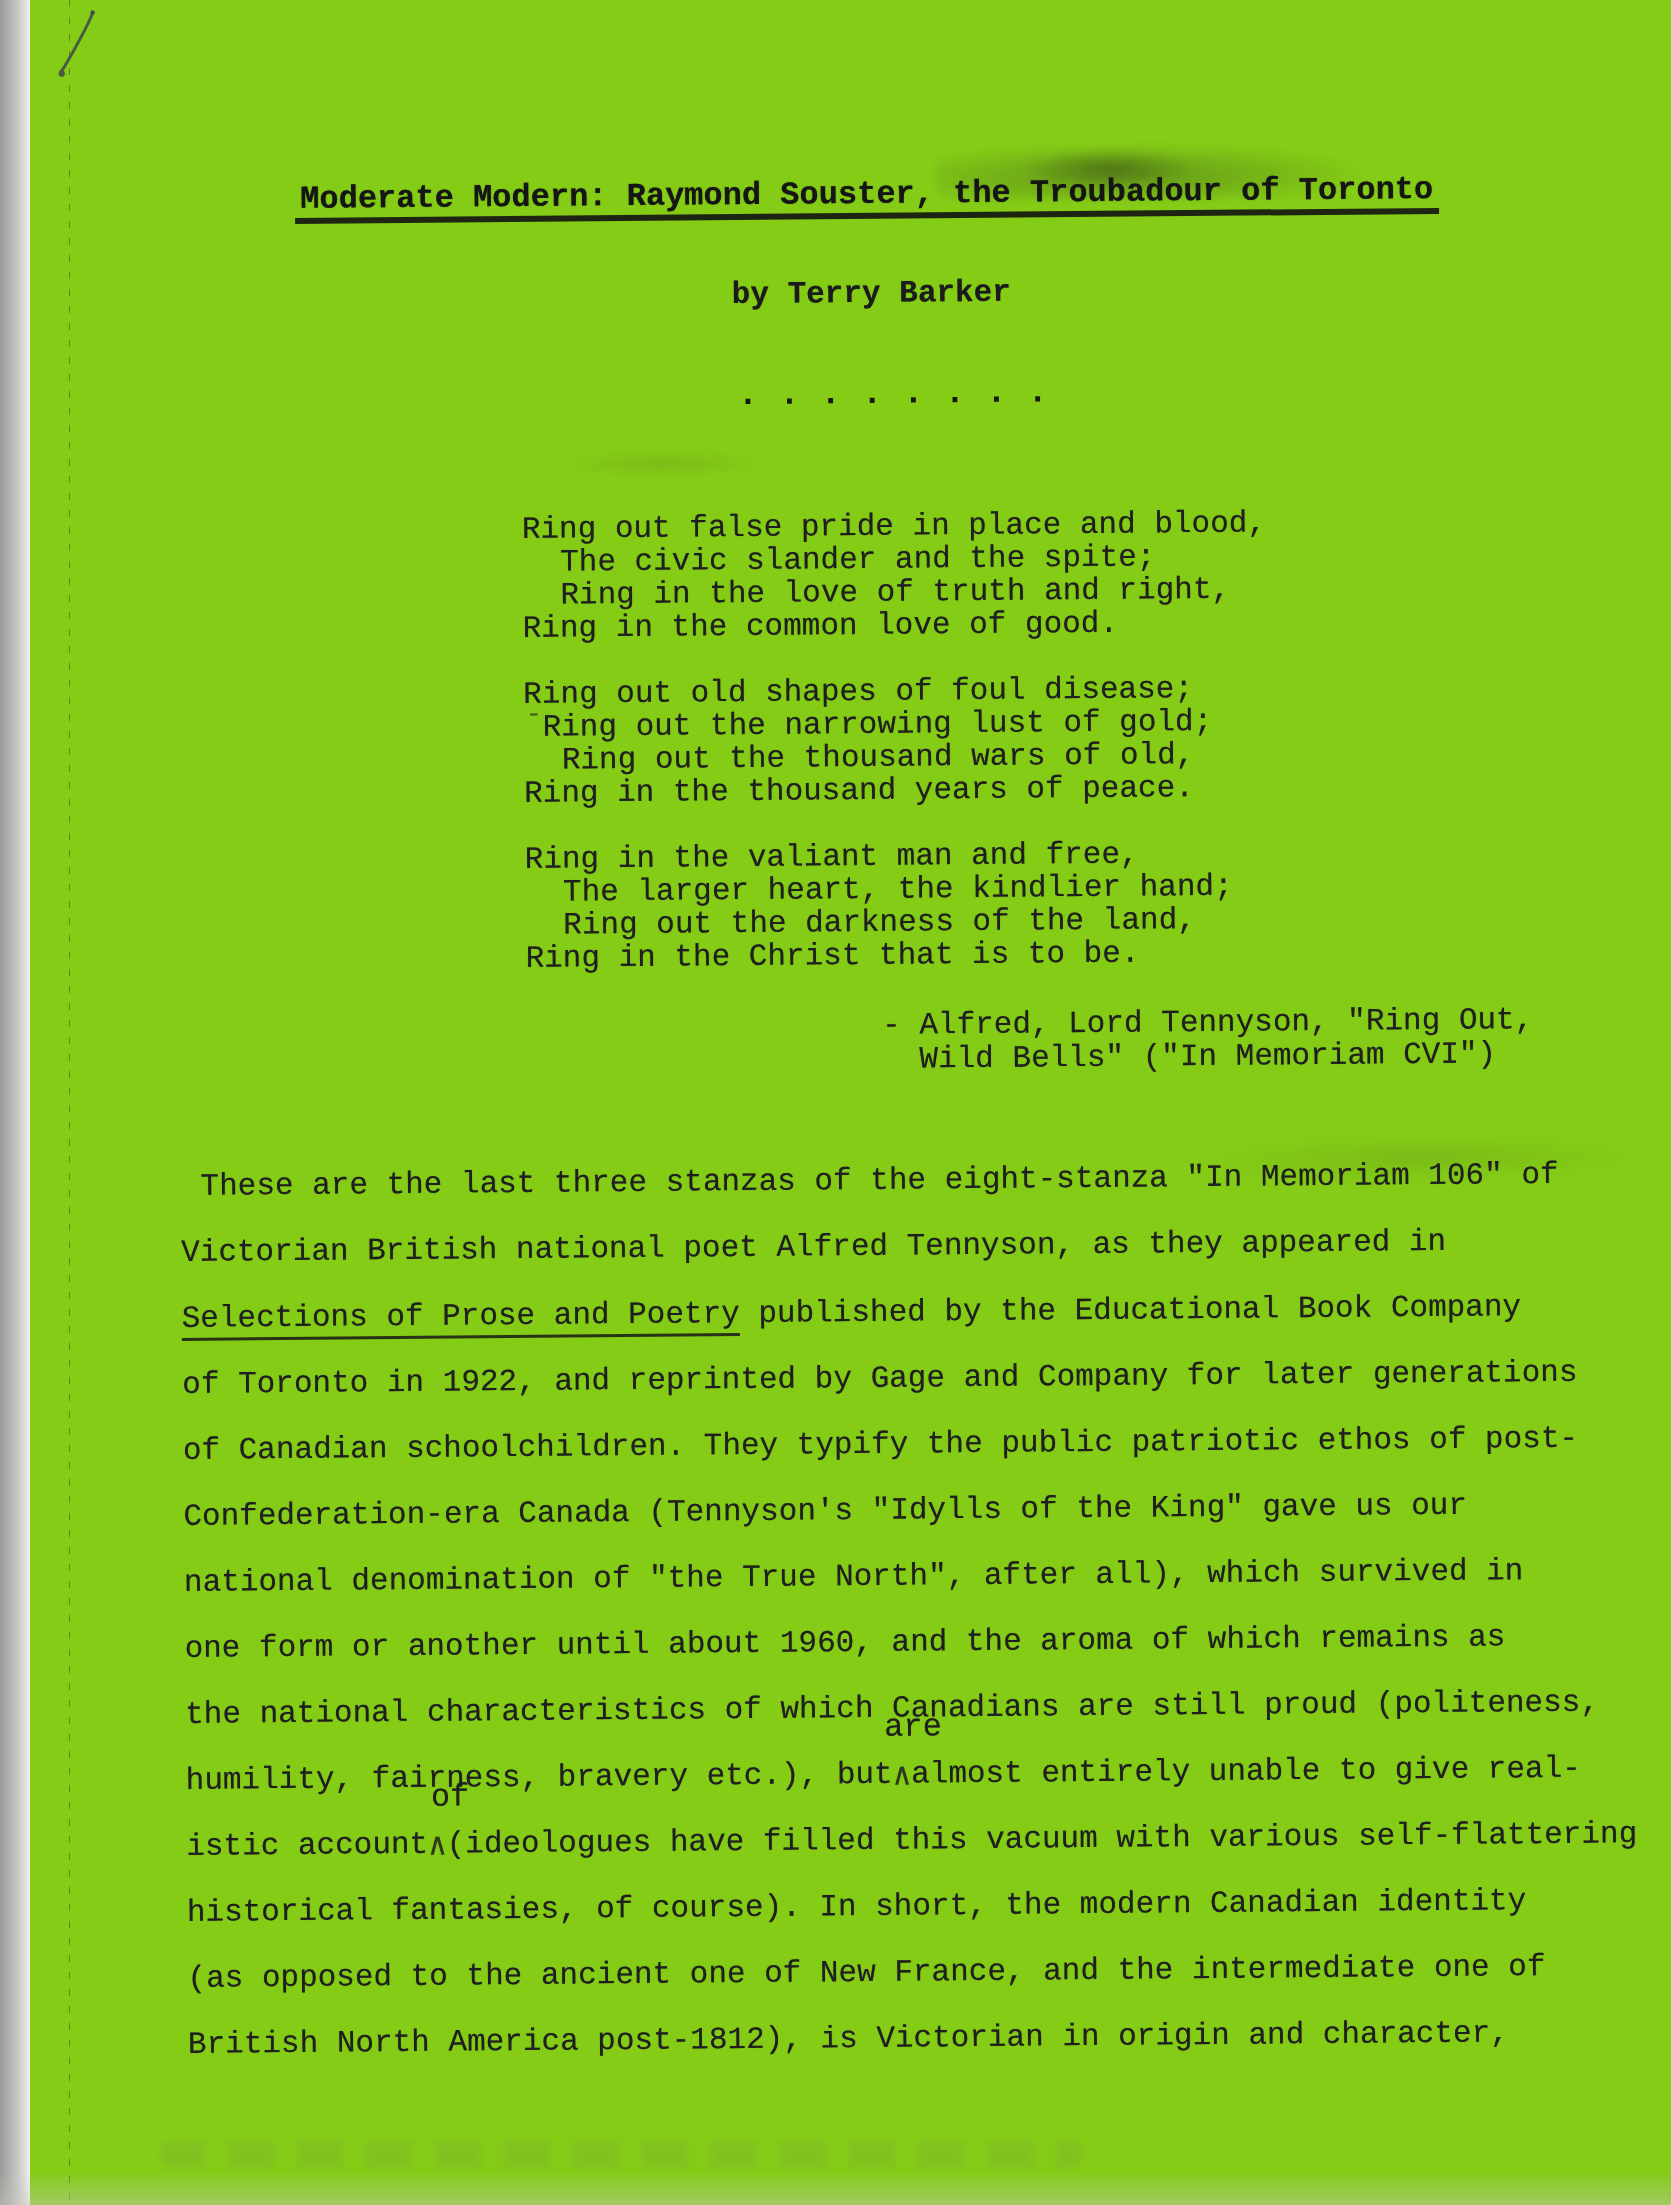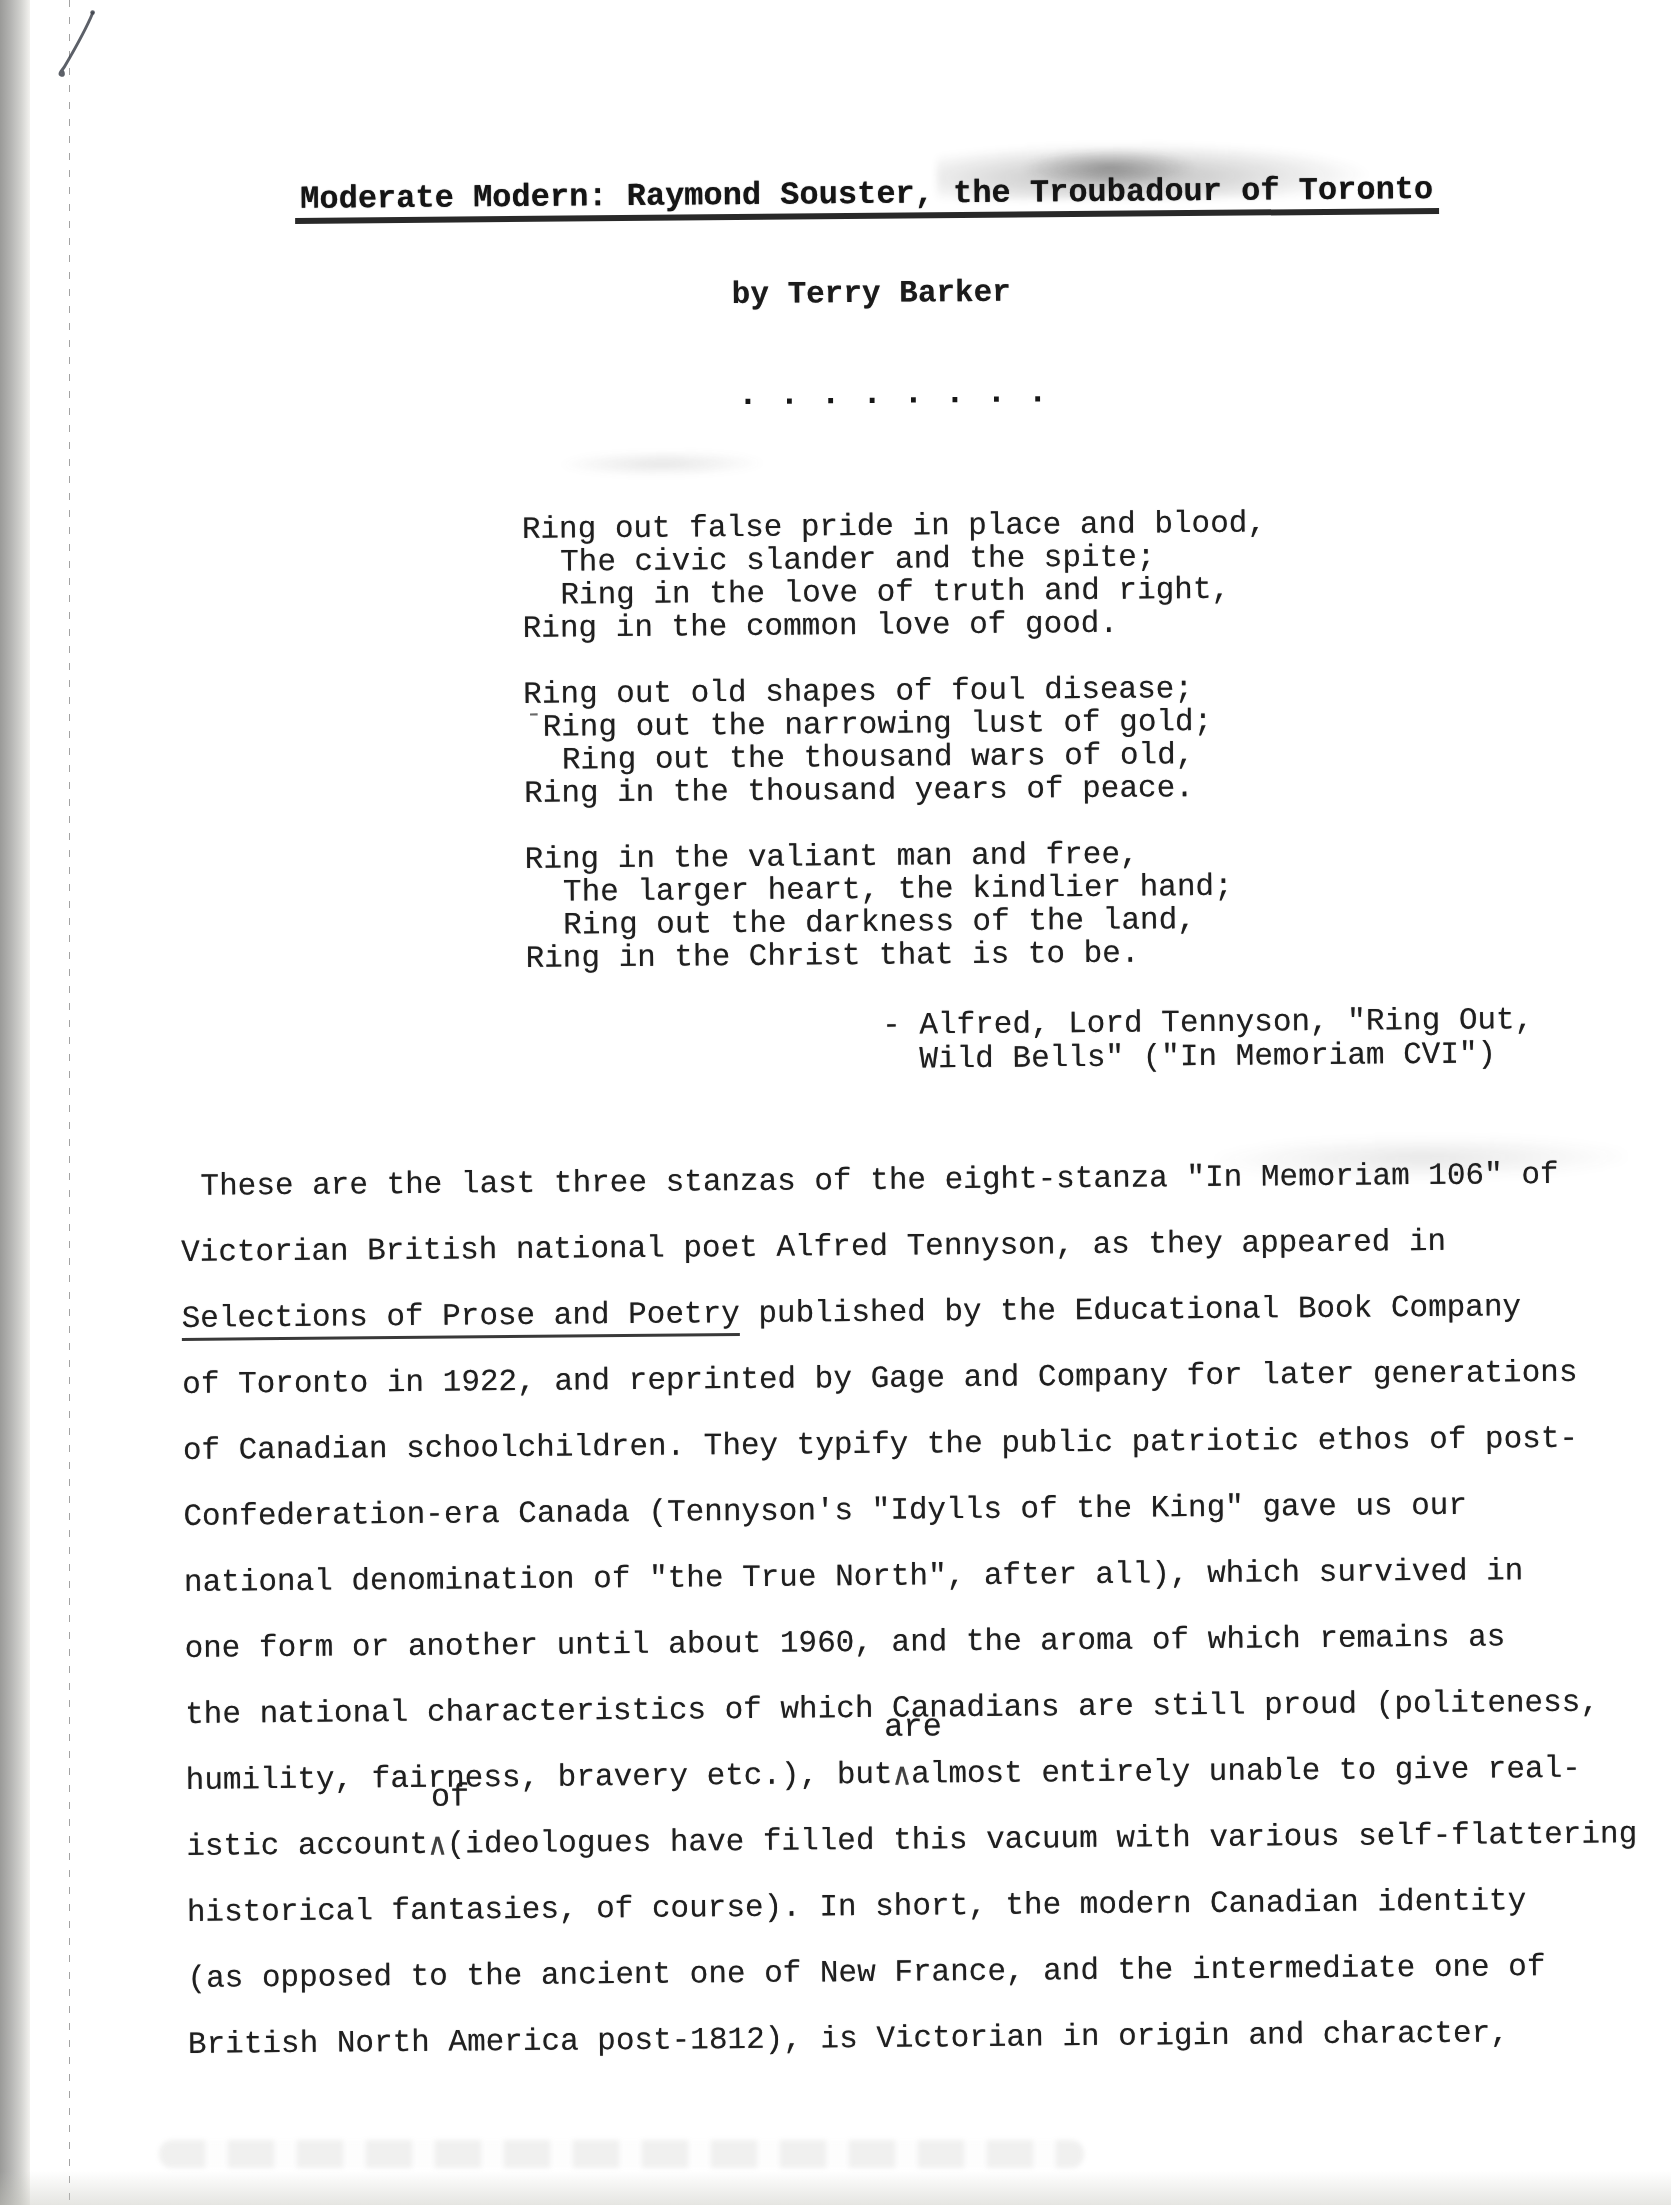--- a/index.html
+++ b/index.html
@@ -1,19 +1,19 @@
 <!DOCTYPE html>
 <html style="font-size:10.6px"><head>
 <meta charset="utf-8">
 <style>
   html,body{margin:0;padding:0;background:#e8e8e6;}
   .page{
     position:relative;
     width:1671px;height:2205px;
-    background:#ffffff;
+    background:#84cc16;
     overflow:hidden;
     font-family:"Liberation Mono","DejaVu Sans Mono",monospace;
     color:#1f1f1f;
   }
   
   .scan-strip{
     position:absolute;left:0;top:0;width:30px;height:2205px;
     background:linear-gradient(to right,#9a9a98 0%,#b4b4b2 35%,#d2d2cf 70%,#f3f2ef 100%);
   }
   .dotted-line{

